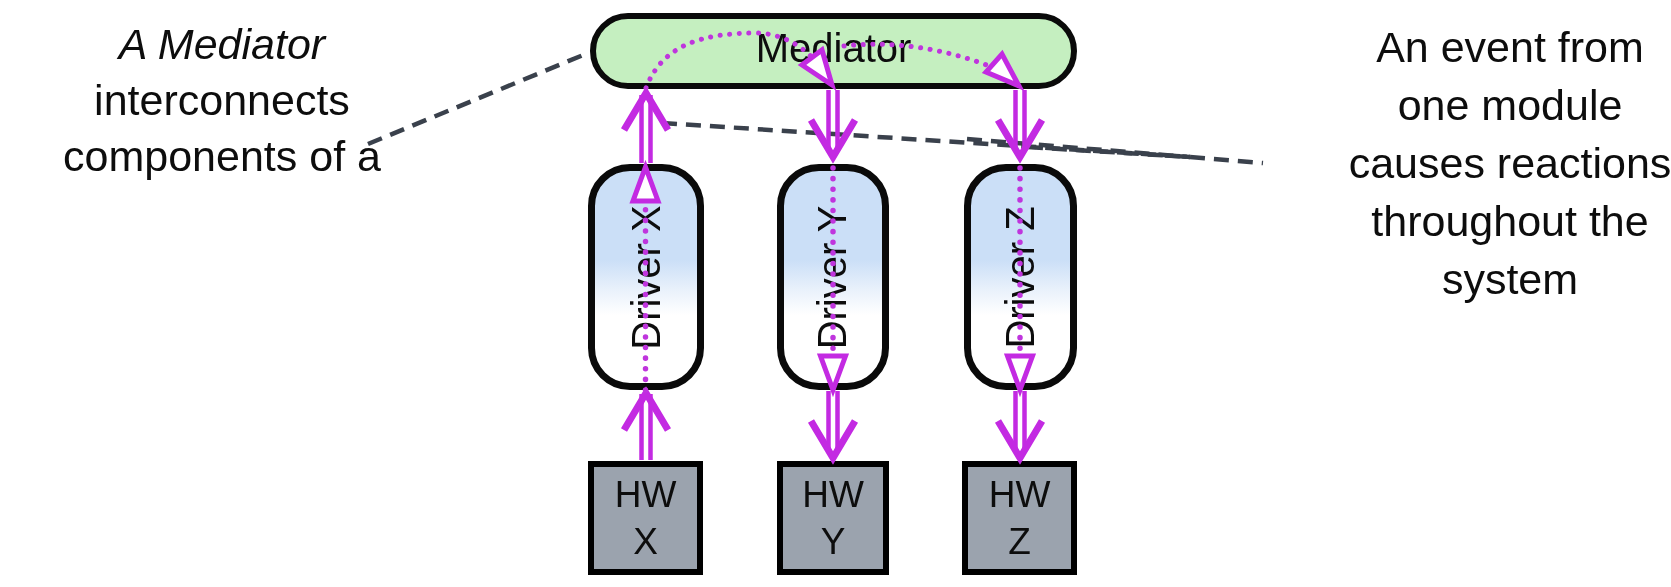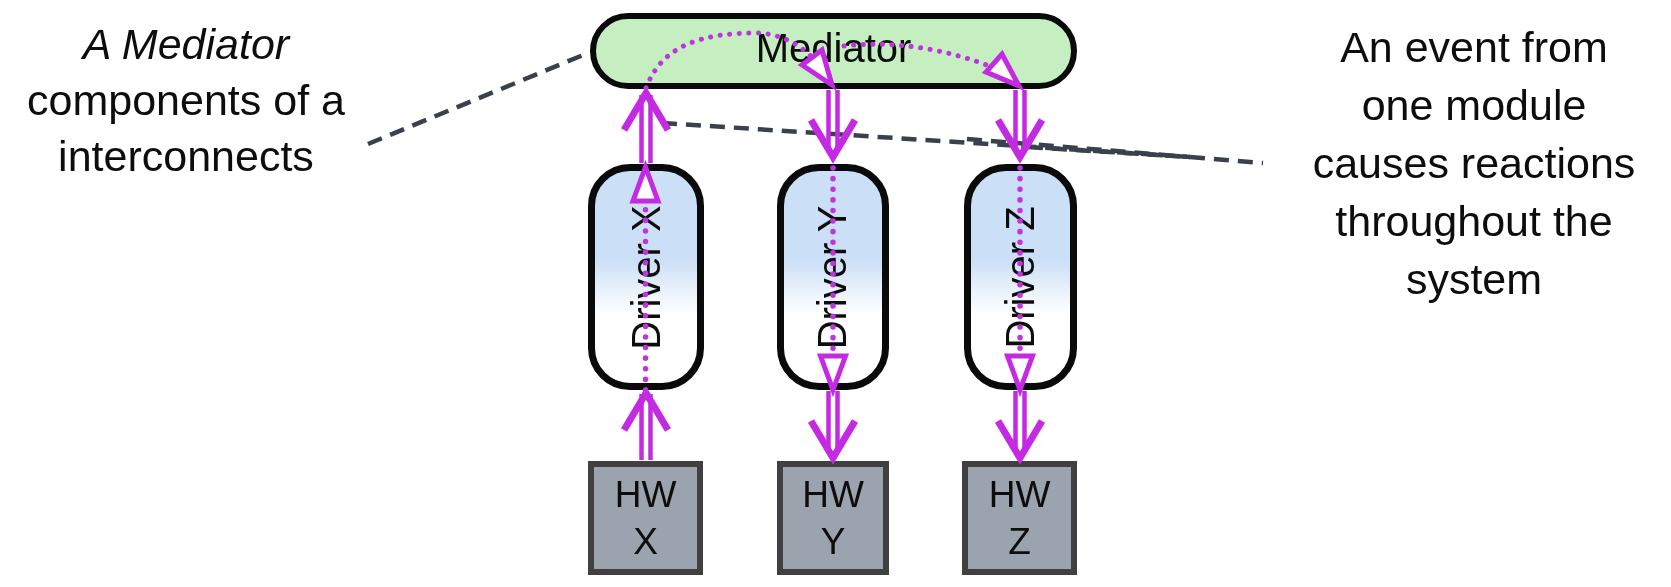--- a/index.html
+++ b/index.html
@@ -11,20 +11,21 @@
     color:#0d0d0d;
     overflow:hidden;
   }
   
   .note{
     position:absolute;
     text-align:center;
     font-size:43px;
     line-height:56px;
     color:#0d0d0d;
+    padding-left:36px;
   }
   .note-left{left:0;top:16px;width:372px;}
   .note-left .line:first-child{font-style:italic;}
   .note-right{left:1275px;top:18px;width:398px;line-height:58px;}
   
   .mediator{
     position:absolute;
     left:590px;top:13px;width:487px;height:76px;
     box-sizing:border-box;
     background:#c5efc0;
@@ -52,42 +53,42 @@
     white-space:nowrap;
     font-size:40px;
     color:#0d0d0d;
   }
   
   .hw{
     position:absolute;
     top:461px;height:114px;
     box-sizing:border-box;
     background:#9ba3ae;
-    border:6px solid #404040;
+    border:6px solid #000000;
     display:flex;flex-direction:column;align-items:center;justify-content:center;
     font-size:37px;line-height:47px;
   }
   .hw-x{left:588px;width:115px;}
   .hw-y{left:777px;width:112px;}
   .hw-z{left:962px;width:115px;}
   
   .overlay{
     position:absolute;left:0;top:0;width:1671px;height:587px;
     pointer-events:none;
   }
 </style>
 </head>
 <body>
 
 <div class="canvas">
 
   <div class="note note-left">
     <div class="line">A Mediator</div>
+    <div class="line">interconnects</div>
     <div class="line">components of a</div>
-    <div class="line">interconnects</div>
   </div>
 
   <div class="note note-right">
     <div class="line">An event from</div>
     <div class="line">one module</div>
     <div class="line">causes reactions</div>
     <div class="line">throughout the</div>
     <div class="line">system</div>
   </div>
 

